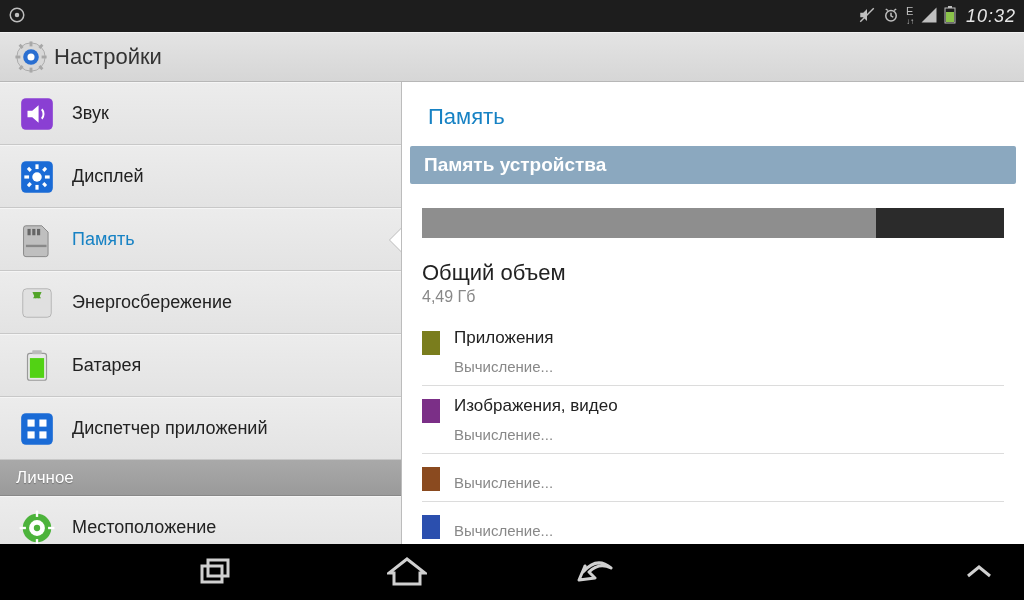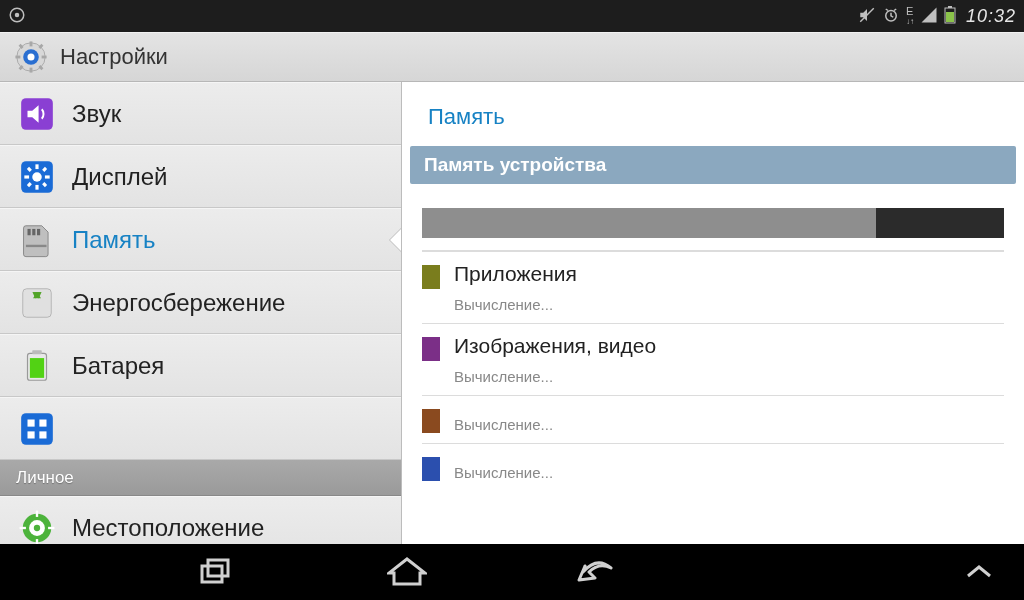--- a/index.html
+++ b/index.html
@@ -21,21 +21,21 @@
 
   
   .title-bar {
     height: 50px;
     background: linear-gradient(#e4e4e4, #d6d6d6);
     border-bottom: 1px solid #b7b7b7;
     display: flex;
     align-items: center;
     padding: 0 14px;
     box-shadow: inset 0 1px 0 rgba(255,255,255,.5);
-    gap: 12px;
+    gap: 6px;
   }
   .title-icon {
     width: 34px; height: 34px;
     display: flex; align-items: center; justify-content: center;
   }
   .title-text { font-size: 22px; color: #333; }
 
   
   .content {
     display: flex;
@@ -51,21 +51,21 @@
     overflow-y: auto;
   }
   .sidebar-item {
     height: 63px;
     display: flex;
     align-items: center;
     gap: 14px;
     padding: 0 16px;
     border-bottom: 1px solid #c8c8c8;
     border-top: 1px solid #f5f5f5;
-    font-size: 24px;
+    font-size: 18px;
     color: #222;
     cursor: pointer;
     position: relative;
     background: linear-gradient(#ececec,#e3e3e3);
   }
   .sidebar-item.active { color: #1782c4; }
   .sidebar-item.active::after {
     content: "";
     position: absolute;
     right: -1px; top: 50%; transform: translateY(-50%);
@@ -140,21 +140,21 @@
     gap: 14px;
     padding: 10px 20px 10px;
     cursor: pointer;
   }
   .cat-swatch {
     width: 18px; height: 24px;
     margin-top: 3px;
     flex-shrink: 0;
   }
   .cat-text { min-width: 0; flex: 1; }
-  .cat-title { font-size: 21px; color: #222; white-space: nowrap; overflow: hidden; text-overflow: ellipsis; }
+  .cat-title { font-size: 17px; color: #222; white-space: nowrap; overflow: hidden; text-overflow: ellipsis; }
   .cat-sub { font-size: 15px; color: #888; margin-top: 10px; }
 
   
   .nav-bar {
     height: 56px;
     background: #000;
     display: flex;
     align-items: center;
     justify-content: center;
     gap: 140px;
@@ -305,20 +305,21 @@
             <svg width="38" height="38" viewBox="0 0 48 48">
               <rect x="4" y="4" width="40" height="40" rx="6" fill="#1a6bd6"></rect>
               <g fill="#fff">
                 <rect x="12" y="12" width="9" height="9"></rect>
                 <rect x="27" y="12" width="9" height="9"></rect>
                 <rect x="12" y="27" width="9" height="9"></rect>
                 <rect x="27" y="27" width="9" height="9"></rect>
               </g>
             </svg>
           </div>
+          <div class="sidebar-item-label">Диспетчер приложений</div>
         </div>
       </div>
     <div class="sidebar-header">Личное</div>
     <div id="sidebar-list2">
         <div class="sidebar-item">
           <div class="sidebar-icon">
             <svg width="38" height="38" viewBox="0 0 48 48">
               <circle cx="24" cy="24" r="18" fill="#4cb33b"></circle>
               <circle cx="24" cy="24" r="10" fill="#fff"></circle>
               <circle cx="24" cy="24" r="4" fill="#4cb33b"></circle>
@@ -340,20 +341,24 @@
     <div class="section-header">Память устройства</div>
 
     <div class="storage-bar-wrap">
       <div class="storage-bar">
         <div class="storage-used" id="bar-used" style="width: 78%;"></div>
         <div class="storage-free" id="bar-free" style="width: 22%;"></div>
       </div>
     </div>
     <div class="divider"></div>
 
+    <div class="stat-row">
+      <div class="stat-title">Общий объем</div>
+      <div class="stat-sub">4,49 Гб</div>
+    </div>
     <div class="divider"></div>
 
     <div id="cats">
         <div class="cat-row">
           <div class="cat-swatch" style="background: rgb(122, 125, 29);"></div>
           <div class="cat-text">
             <div class="cat-title">Приложения</div>
             <div class="cat-sub">Вычисление...</div>
           </div>
         </div>

